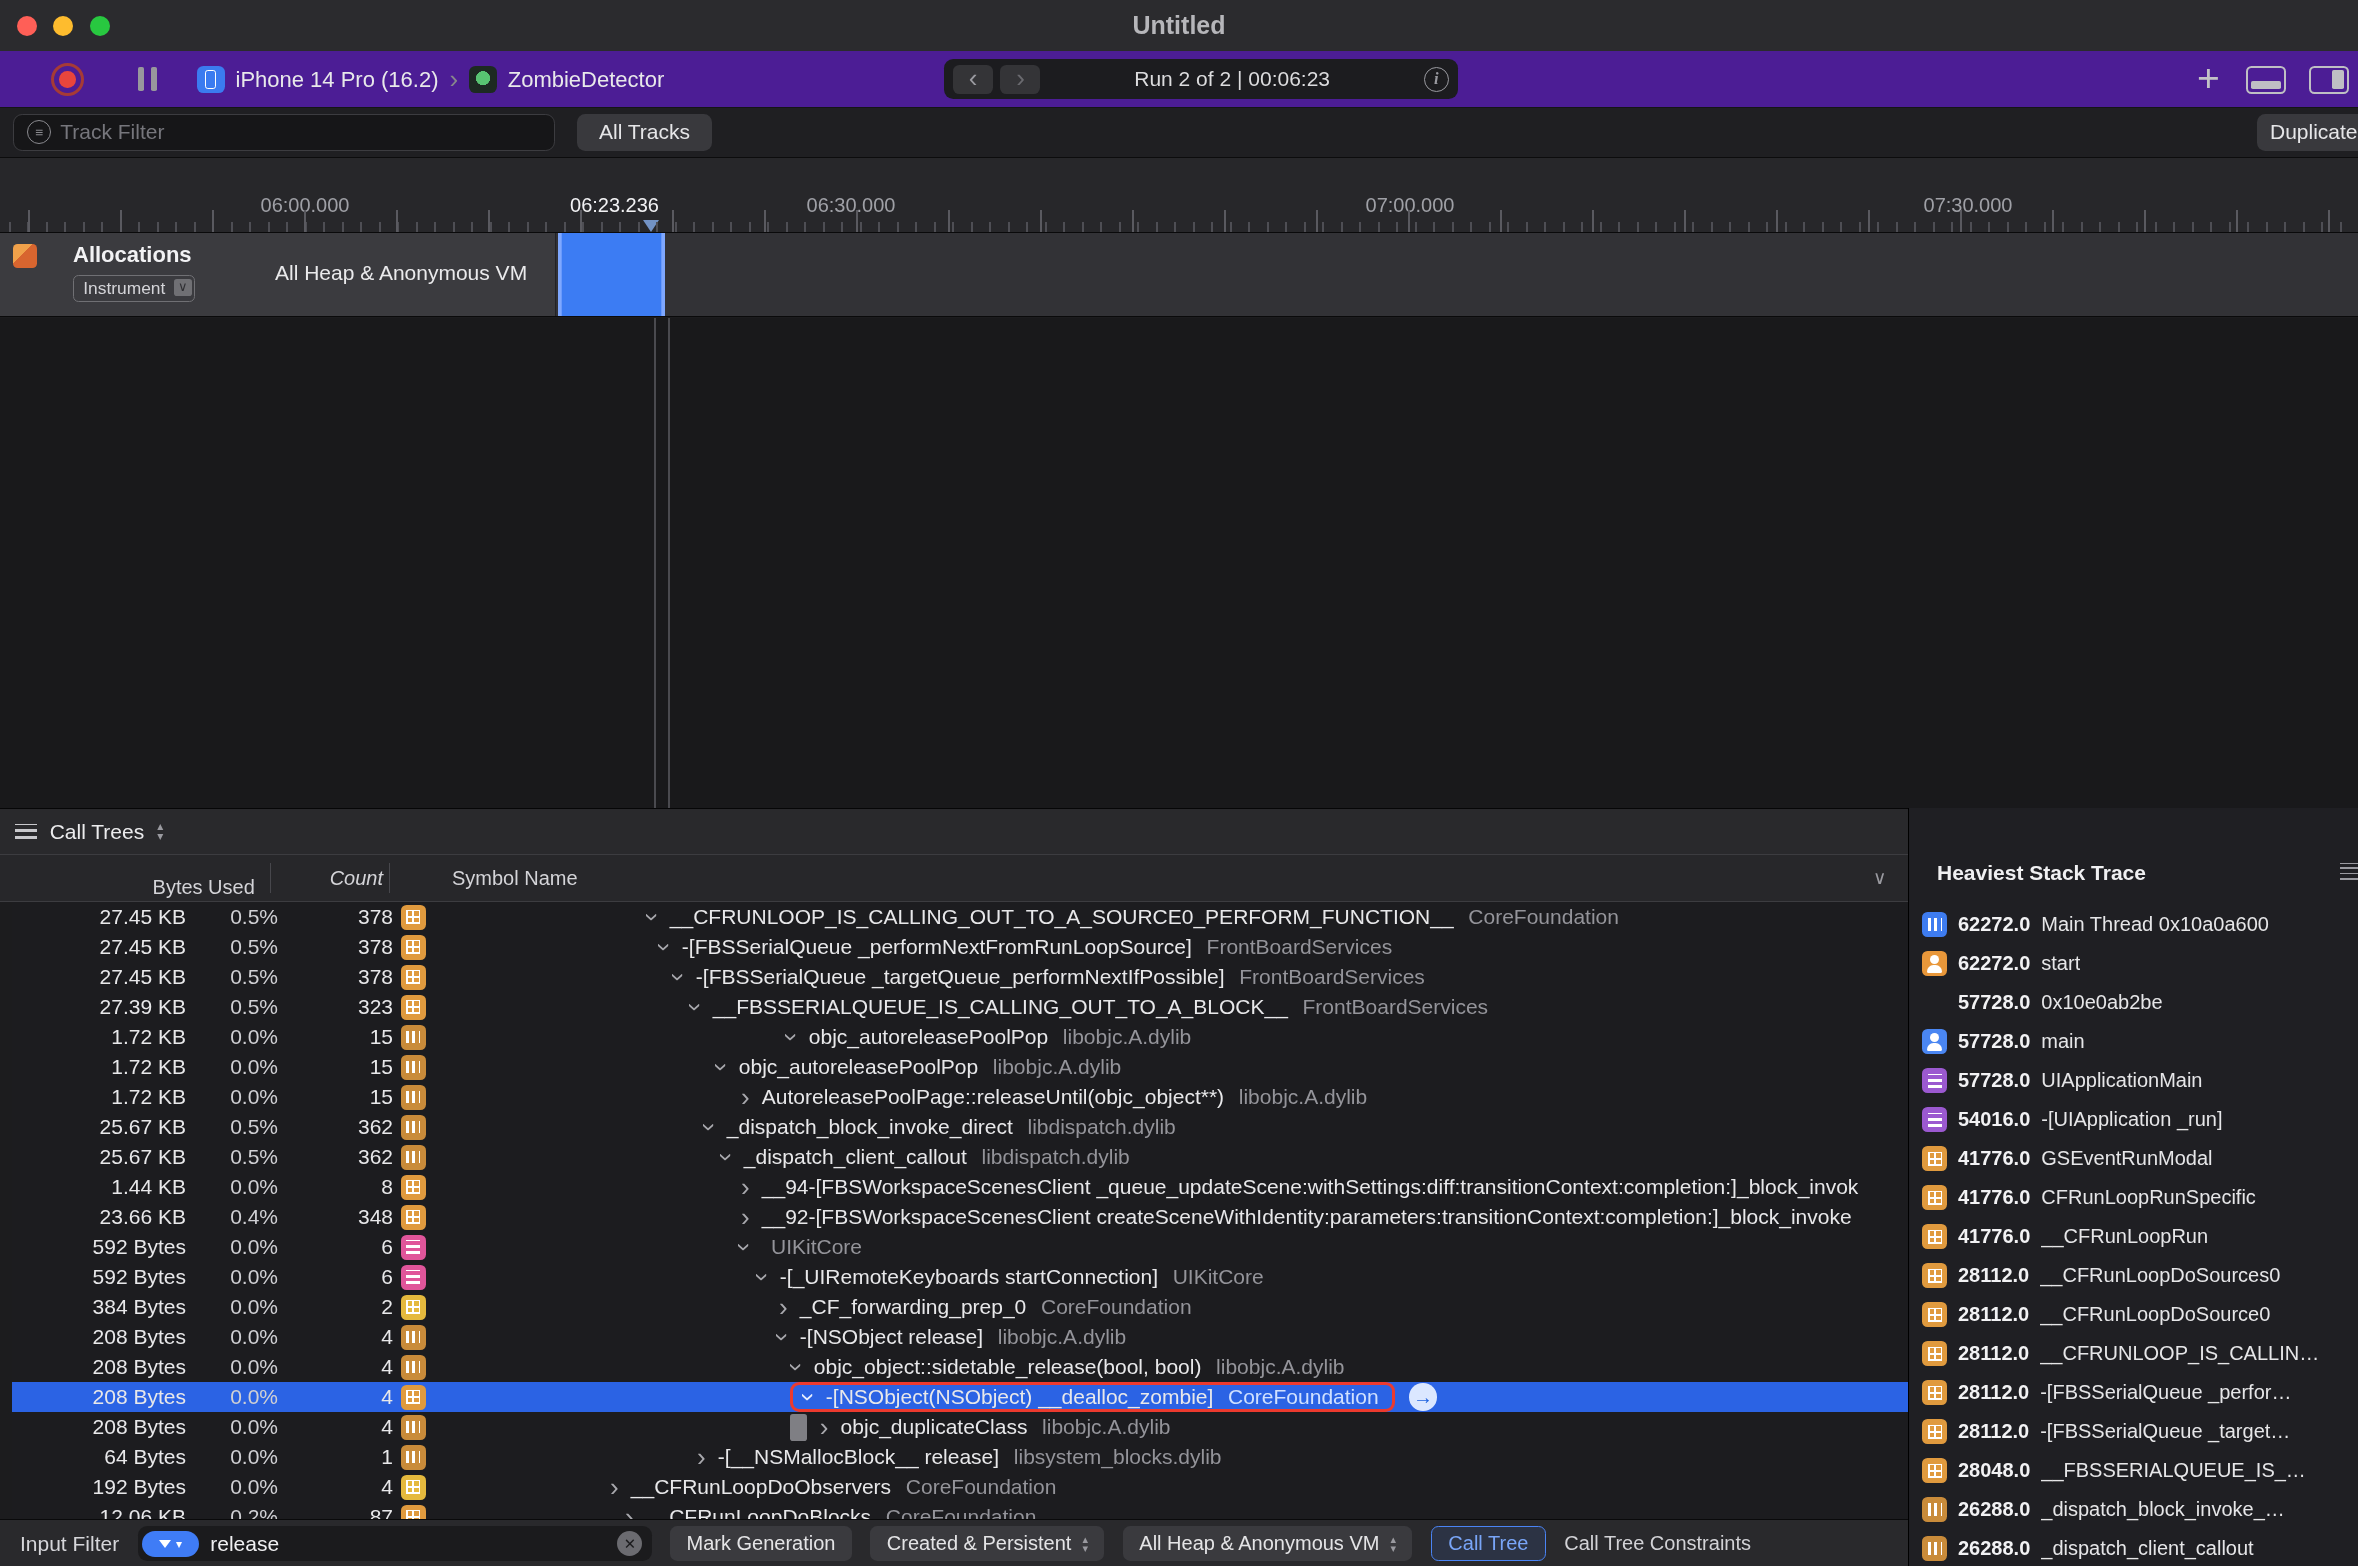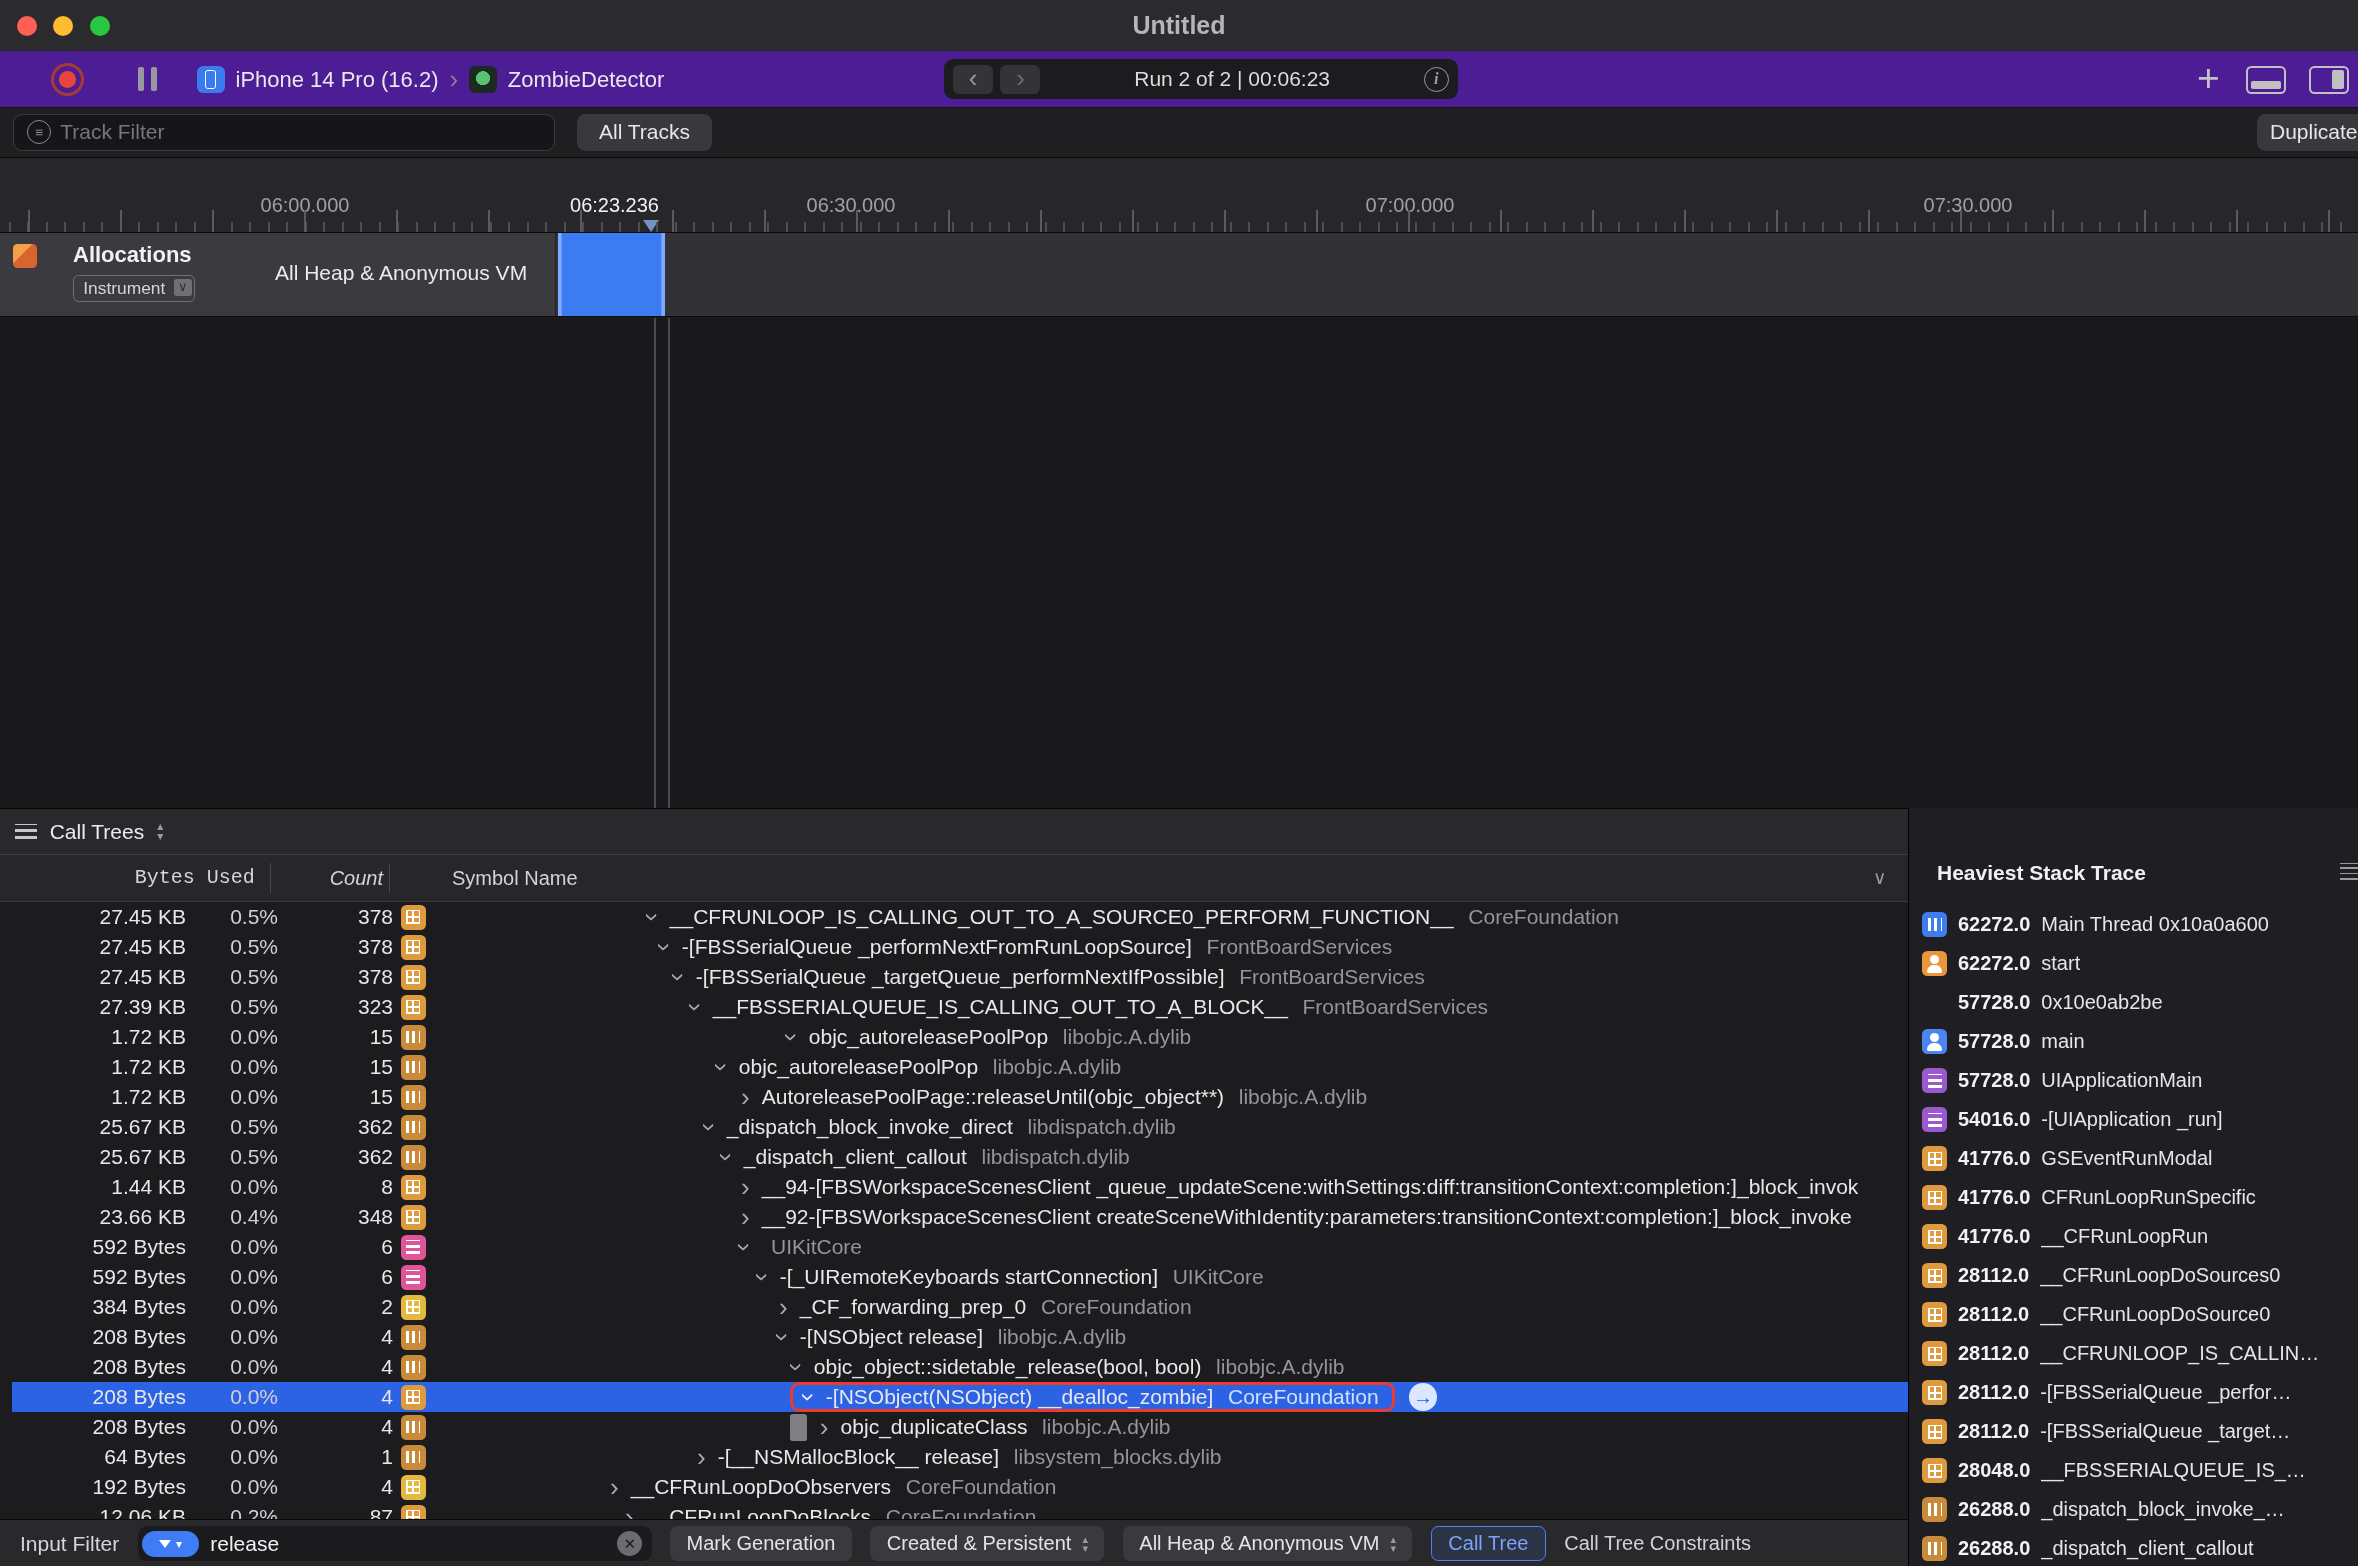--- a/index.html
+++ b/index.html
@@ -70,21 +70,21 @@
   .p1 { left:654px; } .p2 { left:668px; }
 
   
   #ctbar { position:absolute; left:0; top:808px; width:1908px; height:46px; background:#29292c; border-top:1.8px solid #060607; display:flex; align-items:center; gap:13px; padding-left:14.7px; }
   .hamb { width:22px; height:15.6px; background:repeating-linear-gradient(0deg,#c8c8cc 0 2.8px,transparent 2.8px 6.9px); }
   .ctitle { font-size:21px; color:#ececee; }
   .updown { font-size:12px; line-height:9.2px; color:#9a9aa0; text-align:center; }
 
   
   #thead { position:absolute; left:0; top:854px; width:1908px; height:48px; background:#27272a; border-top:0.9px solid #3c3c40; border-bottom:0.9px solid #3c3c40; font-size:20px; color:#d4d4d8; }
-  .hbytes { position:absolute; left:0; top:0; width:264px; line-height:46px; text-align:right; padding-right:9.2px;font-family:Liberation Mono, monospace; }
+  .hbytes { position:absolute; left:0; top:9px; width:264px; line-height:46px; text-align:right; padding-right:9.2px; }
   .hcount { position:absolute; left:275px; top:0; width:108px; line-height:46px; text-align:right;font-style:italic; }
   .hsym { position:absolute; left:452px; top:0; line-height:46px; }
   .hsep { position:absolute; top:8.3px; bottom:8.3px; width:0.9px; background:#47474c; }
   .s1 { left:270px; } .s2 { left:389px; }
   .hchev { position:absolute; left:1873px; top:0; line-height:46px; color:#9a9aa0; font-size:18.4px; }
 
   
   #tbody { position:absolute; left:12px; top:902px; width:1908px; height:617px; background:#1c1c1f; overflow:hidden; }
   .trow { display:flex; align-items:center; height:30px; font-size:21px; white-space:nowrap; }
   .trow.sel { background:#2b63e4; }

